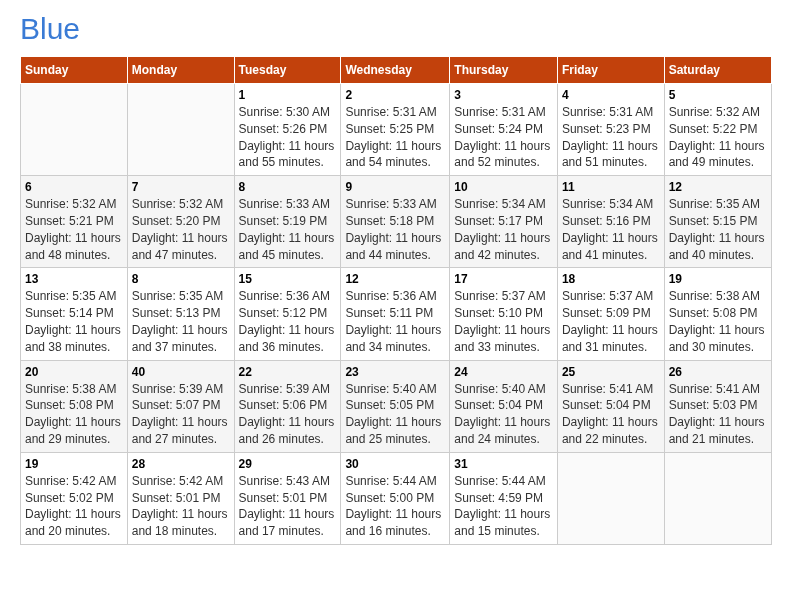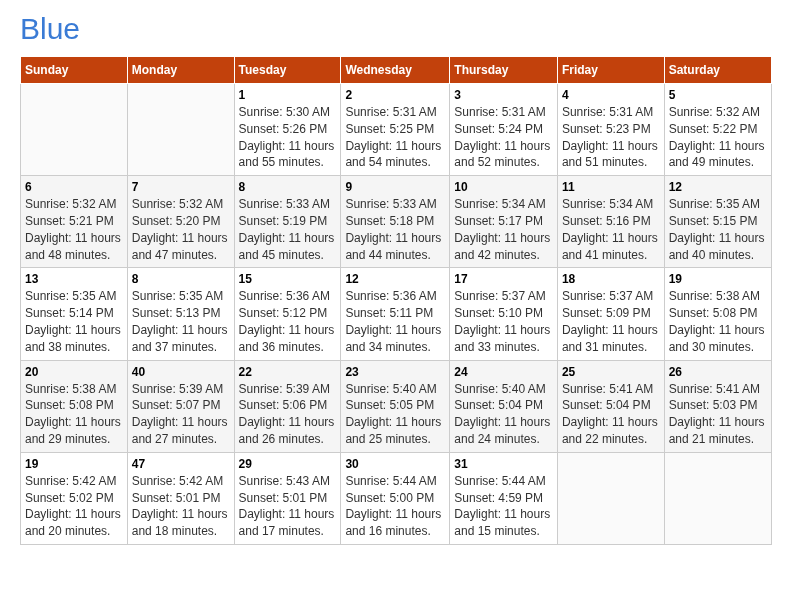--- a/index.html
+++ b/index.html
@@ -295,21 +295,21 @@
       </tr>
       <tr>
         <td>
           <span class="day-num">19</span>
           <div class="day-info" style="white-space: pre-line;">Sunrise: 5:42 AM
 Sunset: 5:02 PM
 Daylight: 11 hours
 and 20 minutes.</div>
         </td>
         <td>
-          <span class="day-num">47</span>
+          <span class="day-num">28</span>
           <div class="day-info" style="white-space: pre-line;">Sunrise: 5:42 AM
 Sunset: 5:01 PM
 Daylight: 11 hours
 and 18 minutes.</div>
         </td>
         <td>
           <span class="day-num">29</span>
           <div class="day-info" style="white-space: pre-line;">Sunrise: 5:43 AM
 Sunset: 5:01 PM
 Daylight: 11 hours

